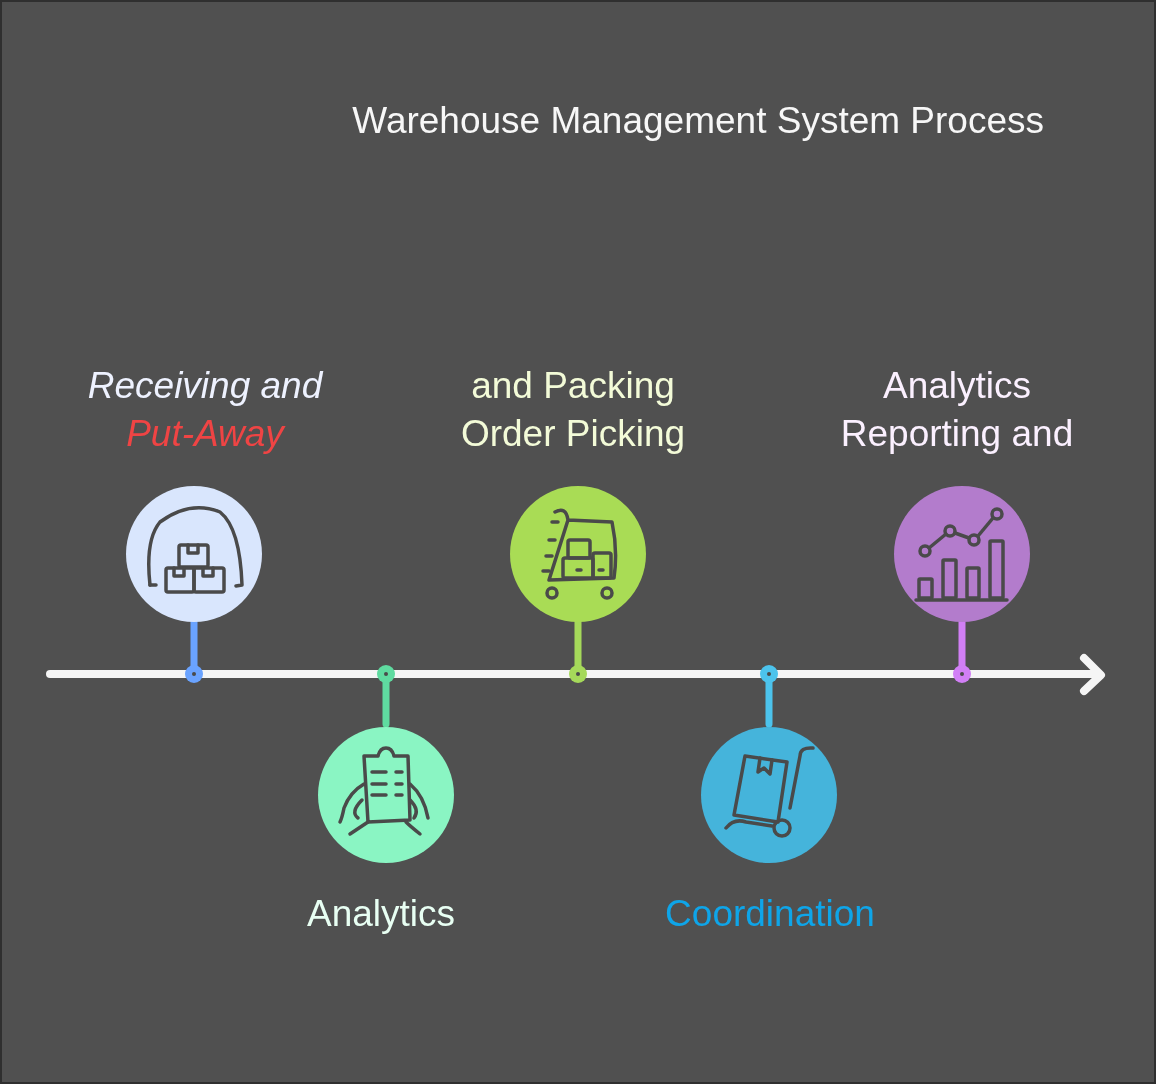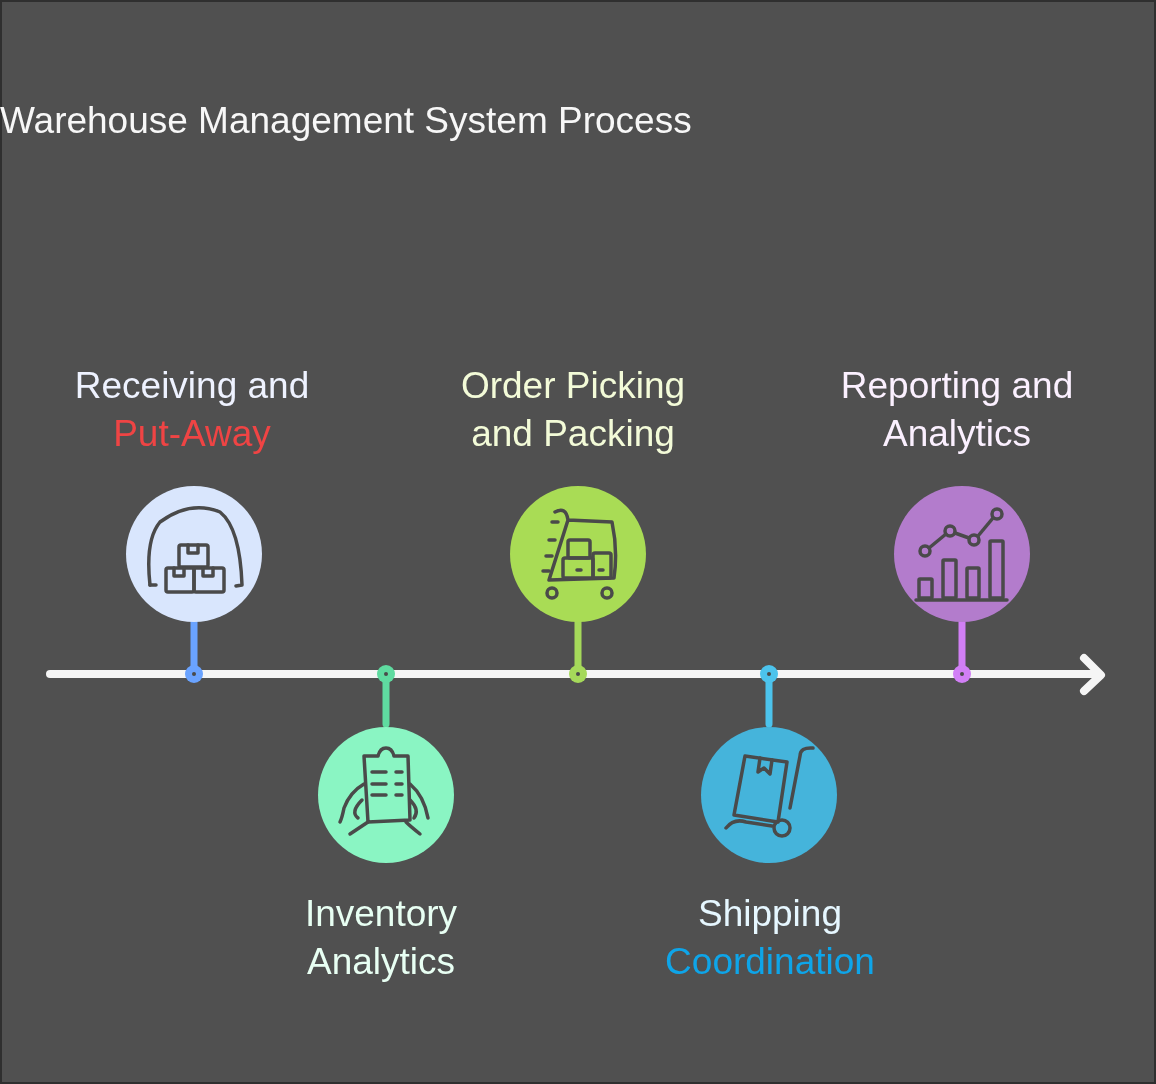--- a/index.html
+++ b/index.html
@@ -9,54 +9,52 @@
     font-family: "Liberation Sans", "DejaVu Sans", sans-serif;
     overflow: hidden;
   }
   .canvas {
     position: absolute; left: 2px; top: 2px;
     width: 1152px; height: 1080px;
     background: #505050;
   }
   .title {
     position: absolute; left: 0; width: 1044px; top: 98px;
-    text-align: left; color: #f7f7f7; font-size: 37px; line-height: 46px;
+    text-align: right; color: #f7f7f7; font-size: 37px; line-height: 46px;
   }
   .label {
     position: absolute; width: 300px; text-align: center;
     font-size: 37px; line-height: 48px;
   }
   svg.diagram { position: absolute; left: 0; top: 0; }
 </style>
 </head>
 <body>
 
 <div class="canvas"></div>
 
 <div class="title">Warehouse Management System Process</div>
 
-<div class="label" style="left:42px; top:362px;">
+<div class="label" style="left:55px; top:362px;font-style:italic;">
   <div class="c0" style="color: rgb(238, 242, 255);">Receiving and</div>
   <div class="c0" style="color: #ef4444;">Put-Away</div>
 </div>
 <div class="label" style="left:231px; top:890px;">
-  <div class="c1" style="color: rgb(232, 255, 243);">Inventory</div>
   <div class="c1" style="color: rgb(232, 255, 243);">Analytics</div>
 </div>
 <div class="label" style="left:423px; top:362px;">
+  <div class="c2" style="color: rgb(243, 251, 216);">and Packing</div>
   <div class="c2" style="color: rgb(243, 251, 216);">Order Picking</div>
-  <div class="c2" style="color: rgb(243, 251, 216);">and Packing</div>
 </div>
 <div class="label" style="left:620px; top:890px;">
-  <div class="c3" style="color: rgb(230, 247, 255);">Shipping</div>
   <div class="c3" style="color: #0ea5e9;">Coordination</div>
 </div>
 <div class="label" style="left:807px; top:362px;">
+  <div class="c4" style="color: rgb(251, 240, 255);">Analytics</div>
   <div class="c4" style="color: rgb(251, 240, 255);">Reporting and</div>
-  <div class="c4" style="color: rgb(251, 240, 255);">Analytics</div>
 </div>
 
 <svg class="diagram" width="1156" height="1084" viewBox="0 0 1156 1084">
 
   <line x1="50" y1="674" x2="1098" y2="674" stroke="#f5f5f5" stroke-width="8" stroke-linecap="round"></line>
   <polyline points="1084,658 1101,675 1084,691" fill="none" stroke="#f5f5f5" stroke-width="8" stroke-linecap="round" stroke-linejoin="round"></polyline>
 
   <g>
     <line class="conn" x1="194" y1="622" x2="194" y2="672" stroke-width="7" stroke-linecap="round" stroke="#6aa3ff"></line>
     <circle class="dot" cx="194" cy="674" r="9" fill="#6aa3ff"></circle>

